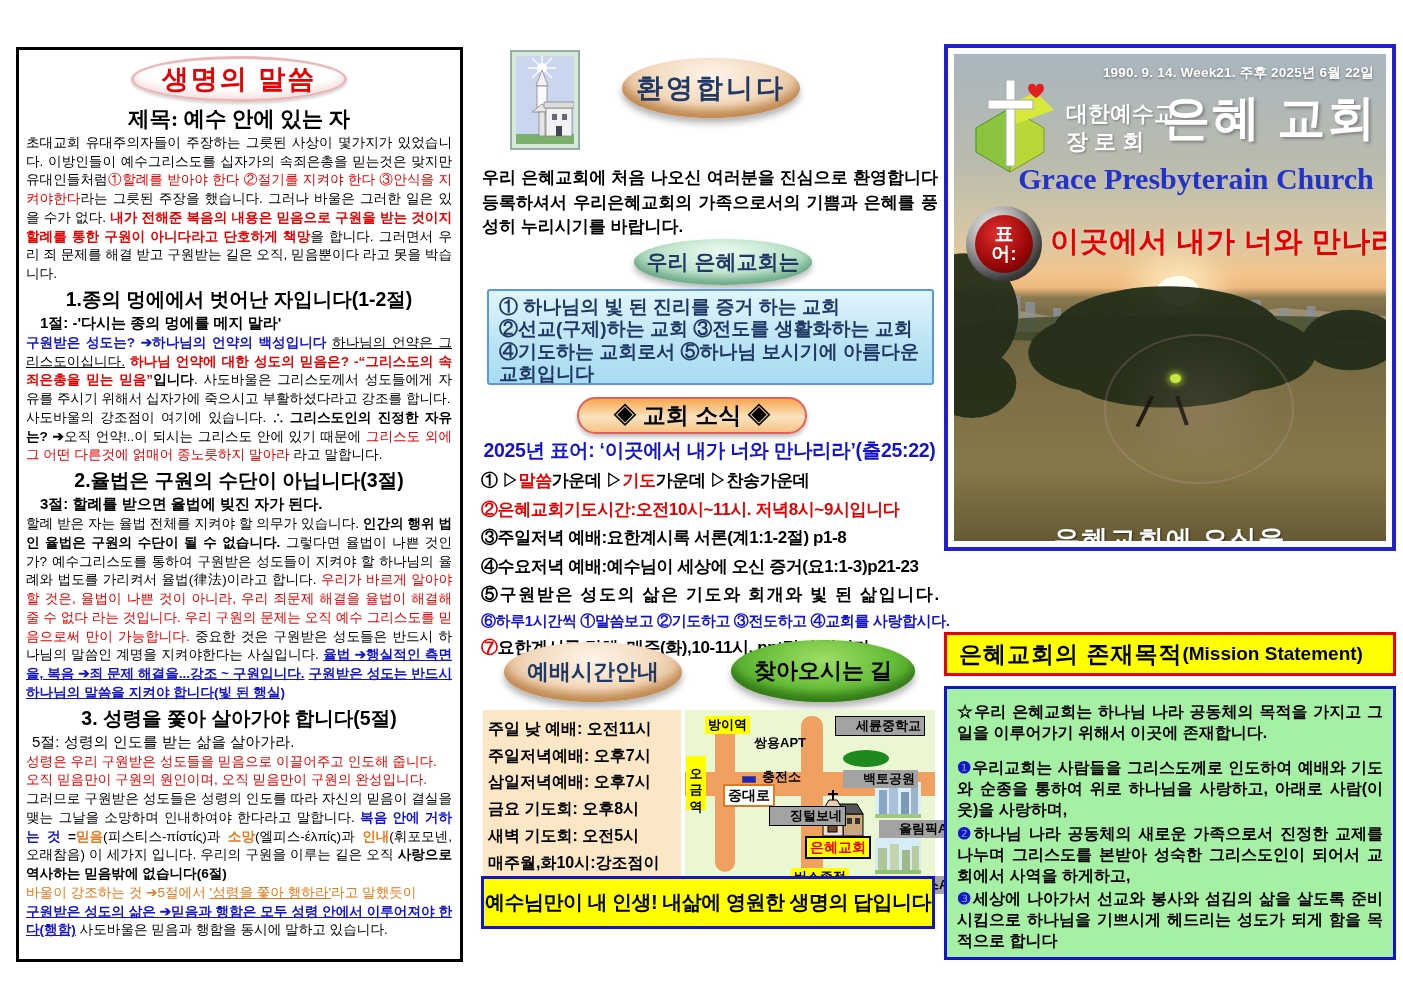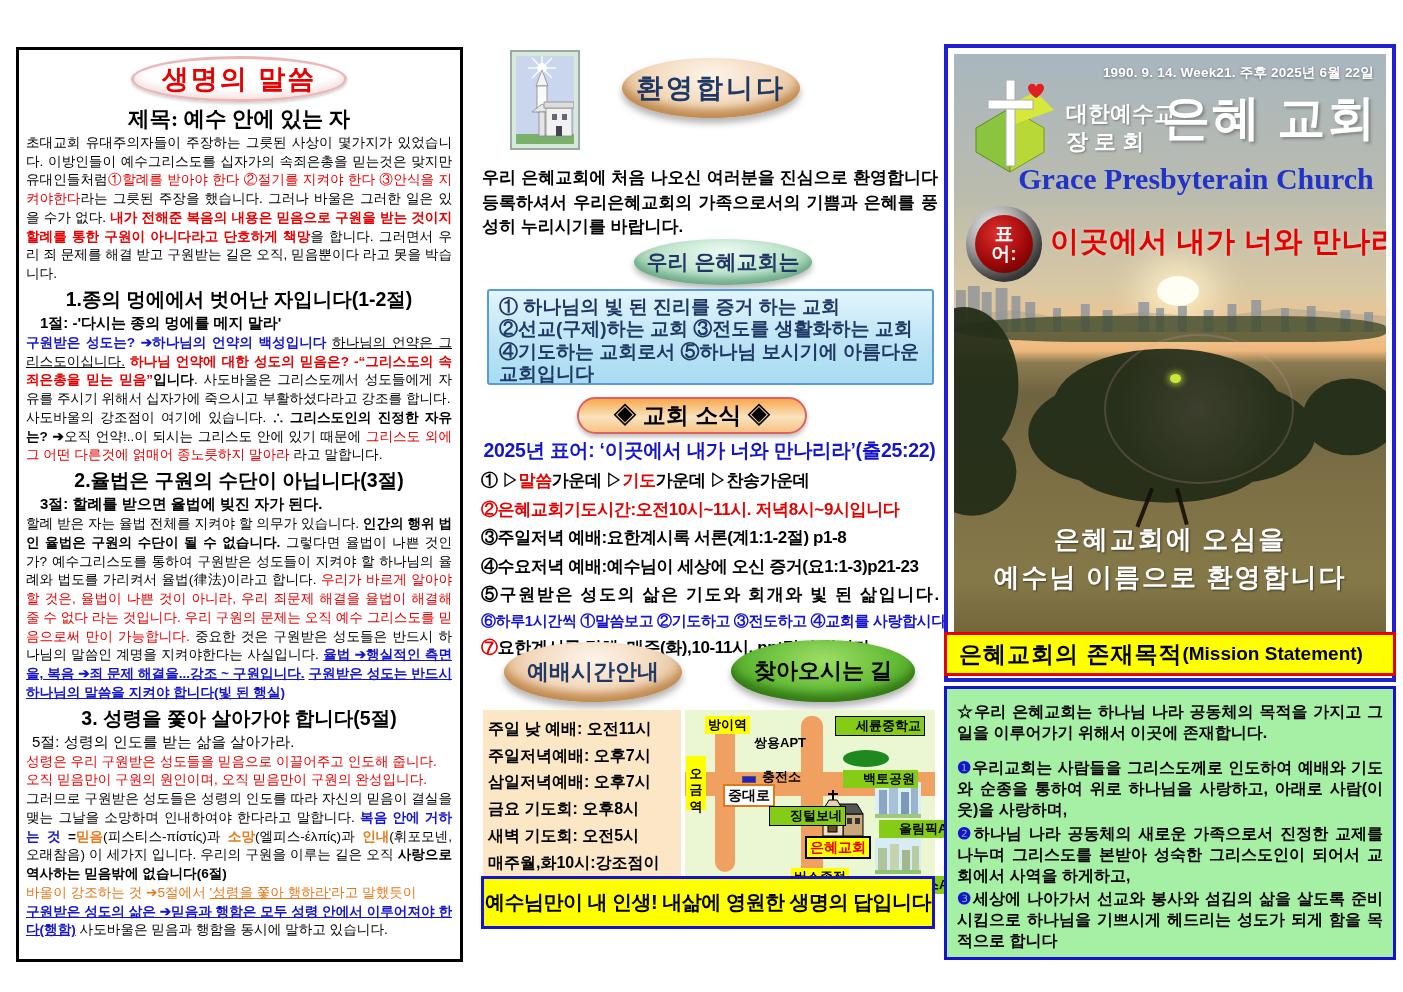--- a/index.html
+++ b/index.html
@@ -60,35 +60,35 @@
   #worship-ellipse{position:absolute;left:504px;top:642px;width:178px;height:60px;font-size:22px;}
   #directions-ellipse{position:absolute;left:731px;top:640px;width:184px;height:62px;font-size:22px;}
   #worship-box{position:absolute;left:483px;top:710px;width:198px;height:194px;
     background:#fbe7c6;padding:6px 4px 0 5px;}
   .worship-line{font-size:16px;font-weight:bold;color:#000;line-height:1.67;white-space:nowrap;}
 
   #map-box{position:absolute;left:685px;top:710px;width:250px;height:194px;background:#ebf6d2;}
   .road{position:absolute;background:var(--roadorange);border-radius:10px;}
   .map-label{position:absolute;font-weight:bold;font-size:13px;padding:0 3px;color:#000;white-space:nowrap;line-height:1.35;}
   .map-label.yl{background:var(--yellow);}
-  .map-label.wh{background:#84cc16;padding-left:20px;}
+  .map-label.wh{background:#a3a3a3;padding-left:20px;}
   .map-label.bordered{border:1.5px solid #000;}
   .map-label.oborder{border:2px solid #e07820;background:#fff;font-size:14px;}
   .map-label.vert{writing-mode:vertical-rl;text-orientation:upright;padding:3px 1px;font-size:13px;letter-spacing:3px;}
   .map-label.church-lbl{background:var(--yellow);color:var(--red);border:2px solid #000;font-size:14px;}
   #charge-dot{position:absolute;left:57px;top:66px;width:14px;height:7px;background:#2222cc;border:1px solid #555;}
   #park{position:absolute;left:158px;top:40px;width:46px;height:17px;background:#1e8a1e;border-radius:50%;}
   .apt{position:absolute;width:46px;height:36px;}
 
   #mid-banner{position:absolute;left:481px;top:876px;width:454px;height:53px;
     background:var(--yellow);border:3px solid var(--blue);display:flex;align-items:center;justify-content:center;
     font-weight:bold;font-size:20px;color:#000;letter-spacing:-0.5px;white-space:nowrap;}
 
   
-  #photo-frame{position:absolute;left:944px;top:44px;width:452px;height:638px;
+  #photo-frame{position:absolute;left:944px;top:44px;width:452px;height:507px;
     border:4px solid #2020d0;background:#fff;padding:6px;}
   #photo{position:relative;width:100%;height:100%;overflow:hidden;
     background:linear-gradient(180deg,#a9b6bf 0%,#b9bbae 22%,#d9c8a4 38%,#f2c48c 45%,#eeb87c 48%,#8a7a50 50%,#6f6440 55%,#7d7046 70%,#857848 85%,#655a34 100%);}
   #sun{position:absolute;left:47%;top:222px;width:42px;height:30px;border-radius:50%;background:#fffef2;
     box-shadow:0 0 34px 18px rgba(255,240,200,.85);}
   #skyline{position:absolute;left:0;top:228px;width:100%;height:50px;}
   #treeline{position:absolute;left:0;top:262px;width:100%;height:26px;background:#3a4526;opacity:.75;
     border-radius:40% 30% 20% 35%/60% 50% 40% 55%;}
   #trees{position:absolute;left:0;top:0;width:100%;height:100%;}
   #flare{position:absolute;left:150px;top:280px;width:190px;height:150px;border-radius:50%;

